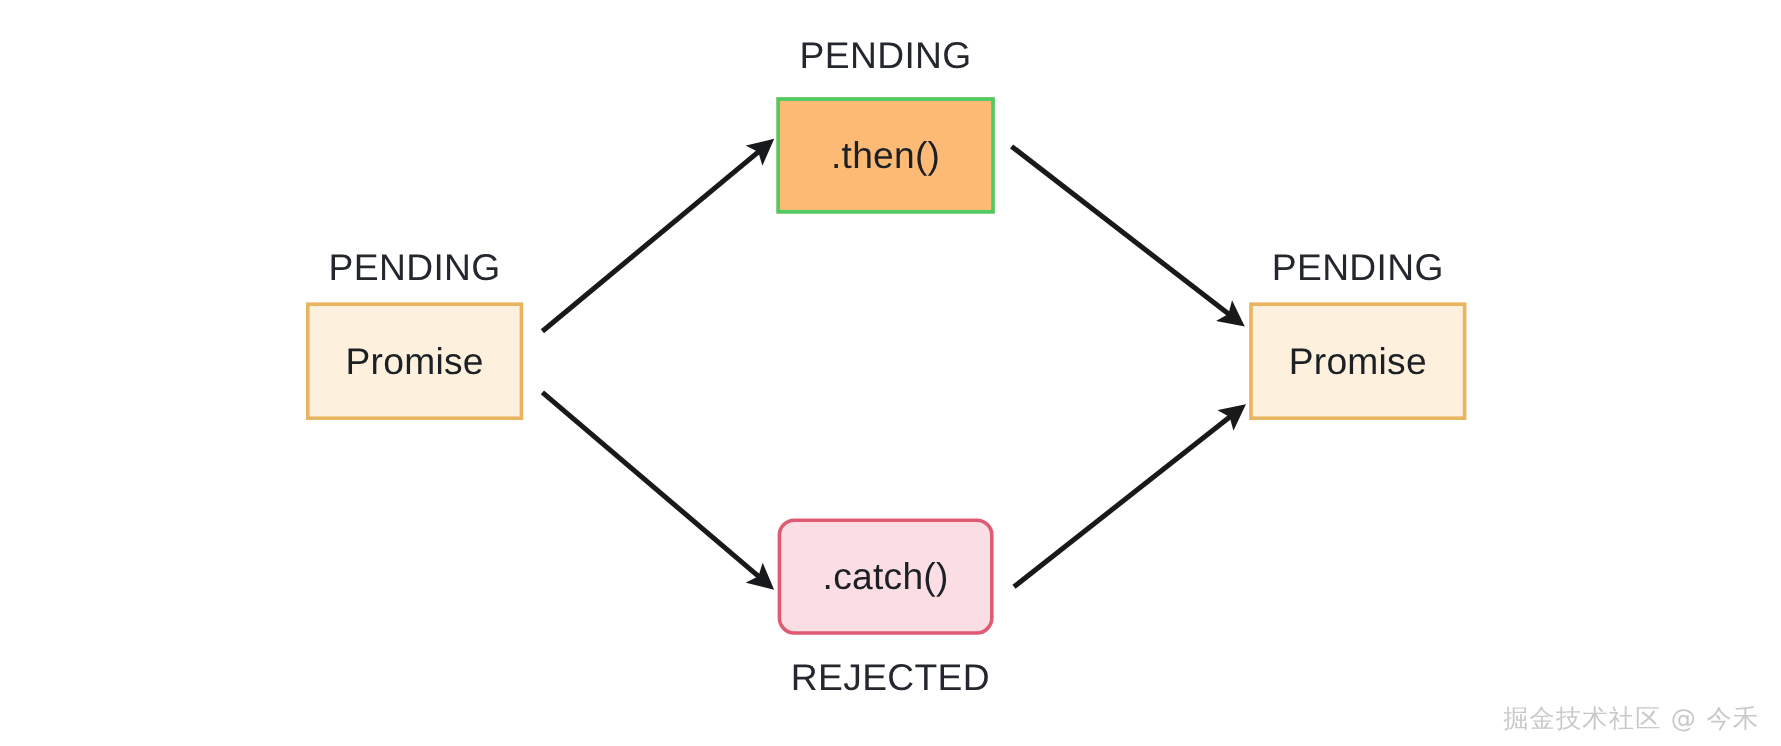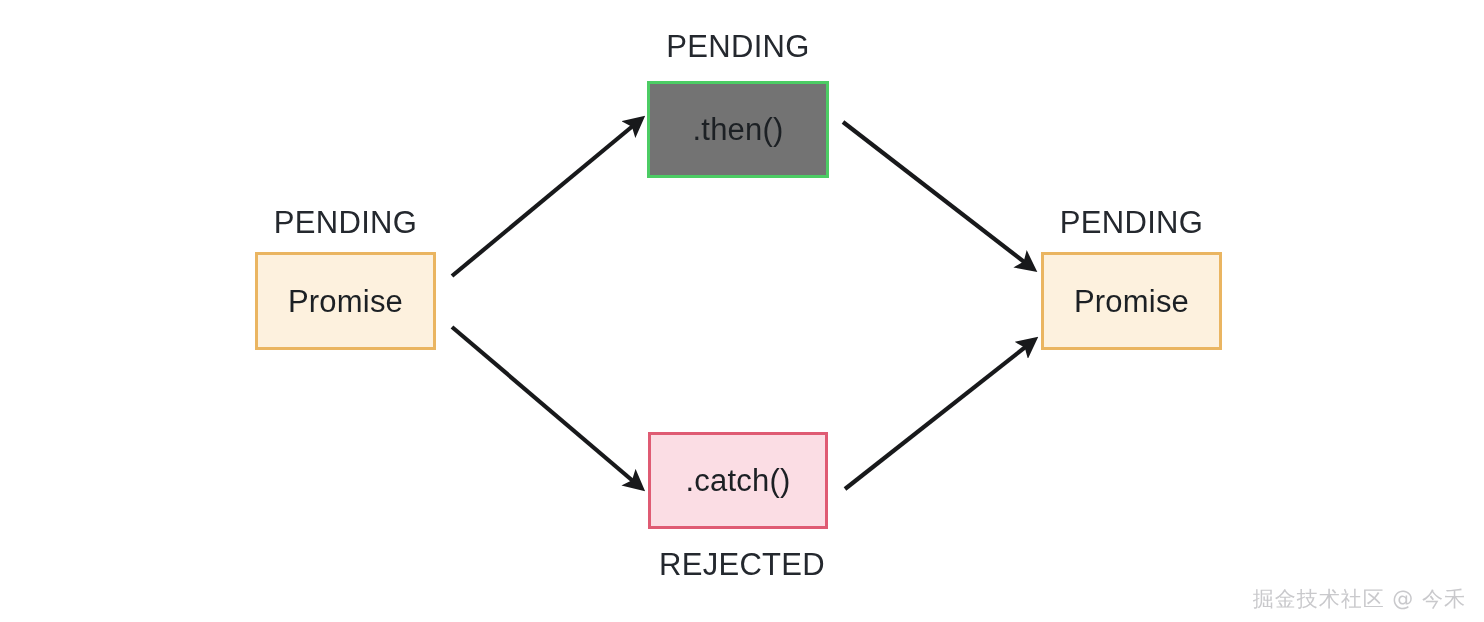--- a/index.html
+++ b/index.html
@@ -52,31 +52,32 @@
     left: 255px; top: 252px; width: 181px; height: 98px;
     background: #fdf1de;
     border-color: #eab561;
   }
   #label-pending-left {
     left: 255px; top: 207px; width: 181px;
   }
   
   #box-then {
     left: 647px; top: 81px; width: 182px; height: 97px;
-    background: #737373;
+    background: #fdba74;
     border-color: #4ccc64;
   }
   #label-resolved {
     left: 647px; top: 31px; width: 182px;
   }
   
   #box-catch {
     left: 648px; top: 432px; width: 180px; height: 97px;
     background: #fbdde4;
     border-color: #df5b73;
+    border-radius: 14px;
   }
   #label-rejected {
     left: 652px; top: 549px; width: 180px;
   }
   
   #box-pending-right {
     left: 1041px; top: 252px; width: 181px; height: 98px;
     background: #fdf1de;
     border-color: #eab561;
   }

